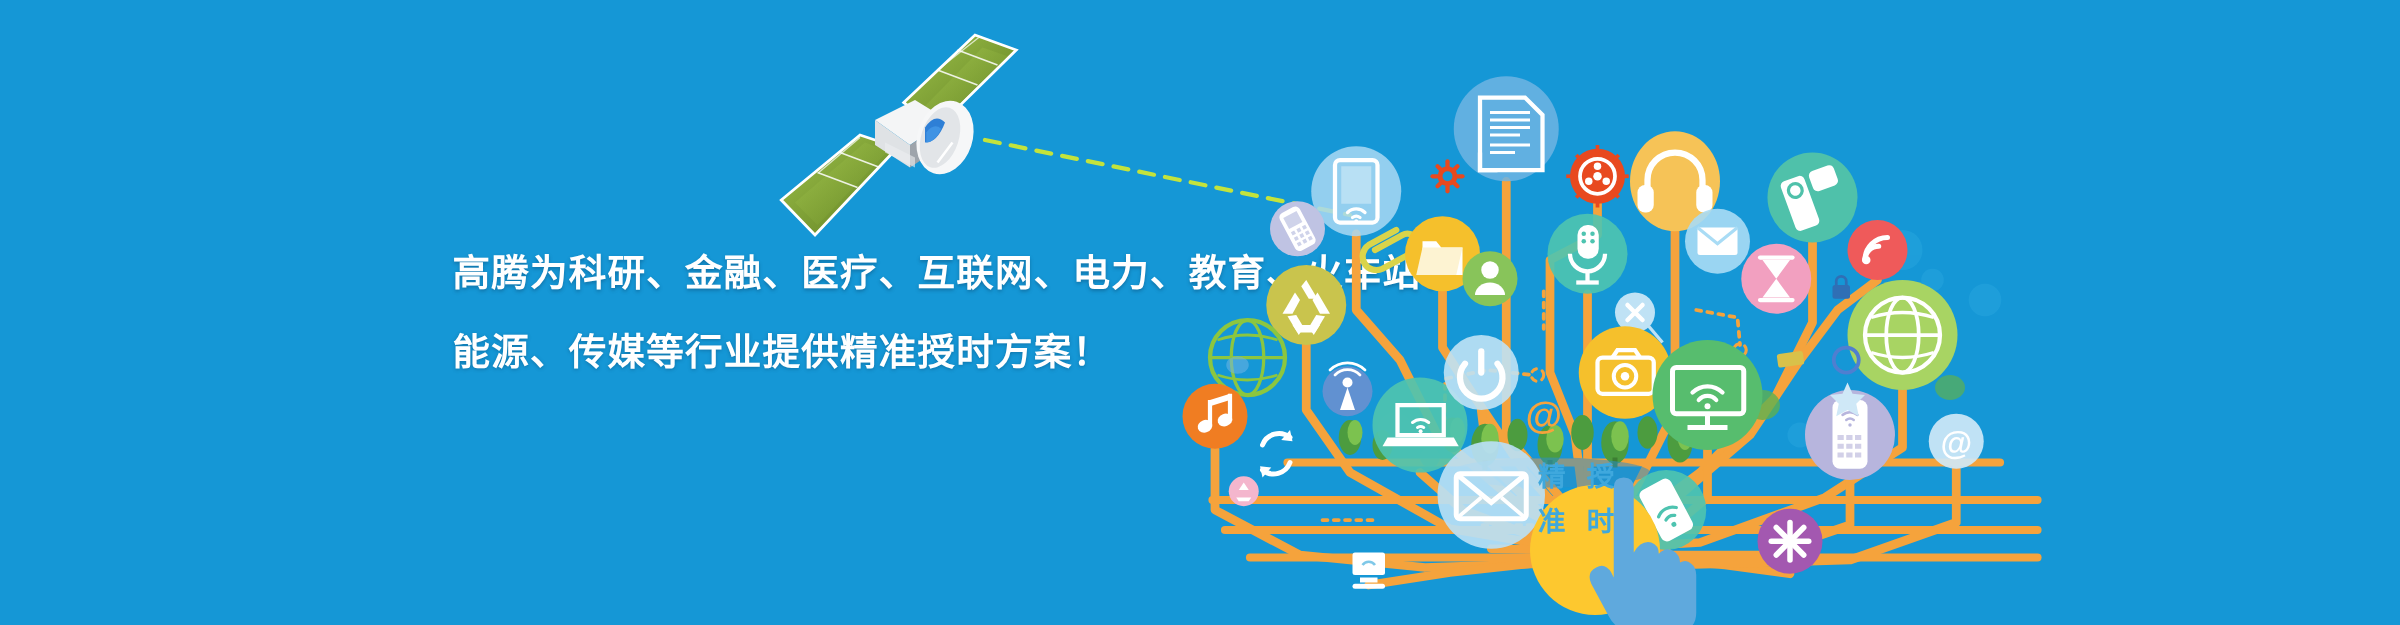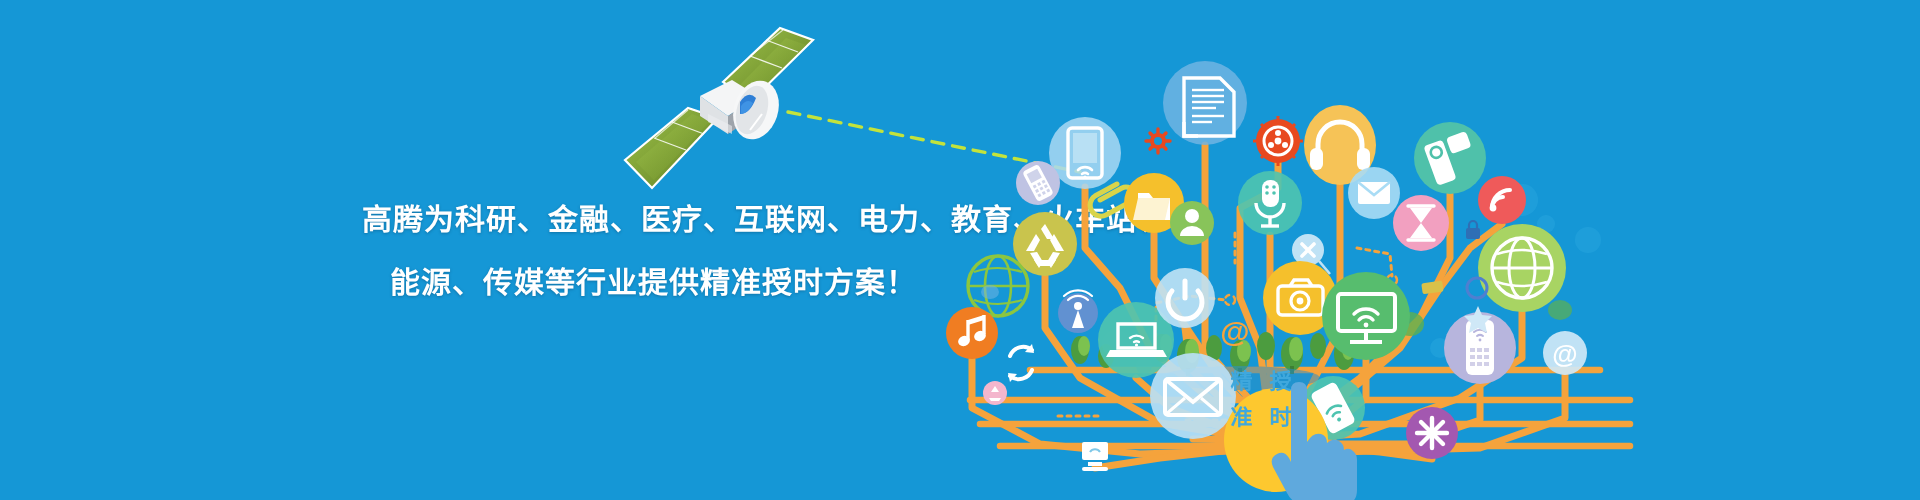--- a/index.html
+++ b/index.html
@@ -25,21 +25,21 @@
     width: 760px;
     color: #ffffff;
     font-size: 30px;
     font-weight: bold;
     letter-spacing: 1px;
     line-height: 63px;
     text-shadow: 0 1px 3px rgba(10,70,110,0.45);
     white-space: nowrap;
   }
   .headline .line { display: block; }
-  .headline .line2 { padding-left: 0px; margin-left: 28px; }
+  .headline .line2 { padding-left: 0px; }
 
   
   .satellite {
     position: absolute;
     left: 600px;
     top: 10px;
     width: 240px;
     height: 190px;
   }
 

